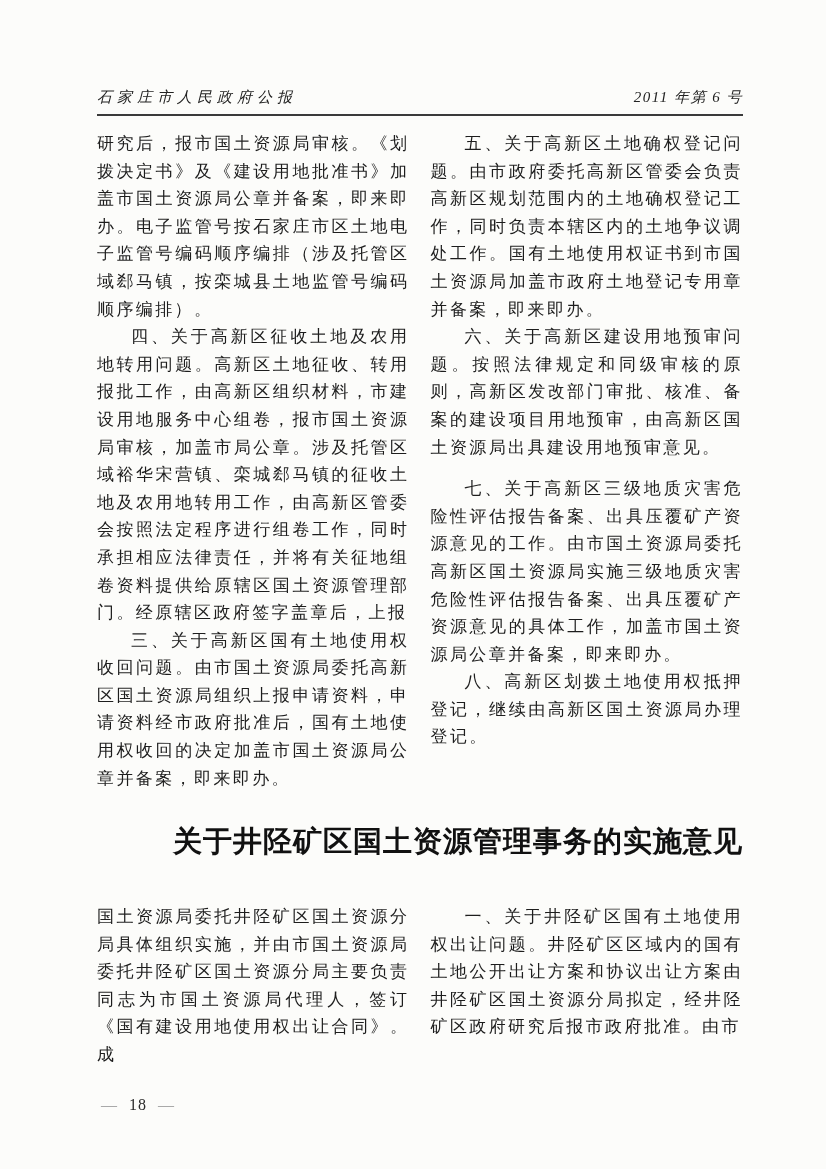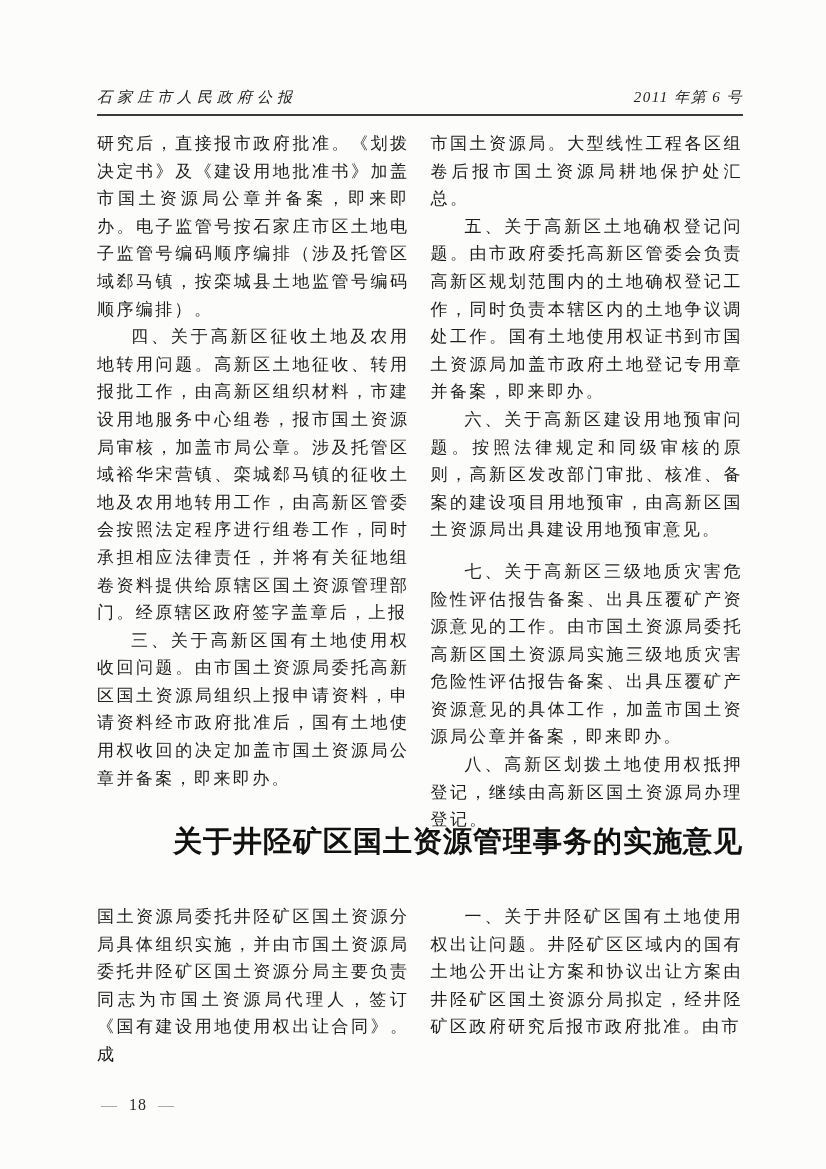--- a/index.html
+++ b/index.html
@@ -84,26 +84,25 @@
 
 <div class="page">
 
   <div class="header">
     <span class="header-left">石家庄市人民政府公报</span>
     <span class="header-right">2011 年第 6 号</span>
   </div>
 
   <div class="cols cols-article1">
     <div class="col">
-      <p class="par">研究后，直接报市政府批准。《划拨决定书》及《建设用地批准书》加盖市国土资源局公章并备案，即来即办。电子监管号按石家庄市区土地电子监管号编码顺序编排（涉及托管区域郄马镇，按栾城县土地监管号编码顺序编排）。</p>
+      <p class="par">研究后，报市国土资源局审核。《划拨决定书》及《建设用地批准书》加盖市国土资源局公章并备案，即来即办。电子监管号按石家庄市区土地电子监管号编码顺序编排（涉及托管区域郄马镇，按栾城县土地监管号编码顺序编排）。</p>
       <p class="par indent">四、关于高新区征收土地及农用地转用问题。高新区土地征收、转用报批工作，由高新区组织材料，市建设用地服务中心组卷，报市国土资源局审核，加盖市局公章。涉及托管区域裕华宋营镇、栾城郄马镇的征收土地及农用地转用工作，由高新区管委会按照法定程序进行组卷工作，同时承担相应法律责任，并将有关征地组卷资料提供给原辖区国土资源管理部门。经原辖区政府签字盖章后，上报</p>
       <p class="par indent">三、关于高新区国有土地使用权收回问题。由市国土资源局委托高新区国土资源局组织上报申请资料，申请资料经市政府批准后，国有土地使用权收回的决定加盖市国土资源局公章并备案，即来即办。</p>
     </div>
     <div class="col">
-      <p class="par">市国土资源局。大型线性工程各区组卷后报市国土资源局耕地保护处汇总。</p>
       <p class="par indent">五、关于高新区土地确权登记问题。由市政府委托高新区管委会负责高新区规划范围内的土地确权登记工作，同时负责本辖区内的土地争议调处工作。国有土地使用权证书到市国土资源局加盖市政府土地登记专用章并备案，即来即办。</p>
       <p class="par indent">六、关于高新区建设用地预审问题。按照法律规定和同级审核的原则，高新区发改部门审批、核准、备案的建设项目用地预审，由高新区国土资源局出具建设用地预审意见。</p>
       <p class="par indent gap-top">七、关于高新区三级地质灾害危险性评估报告备案、出具压覆矿产资源意见的工作。由市国土资源局委托高新区国土资源局实施三级地质灾害危险性评估报告备案、出具压覆矿产资源意见的具体工作，加盖市国土资源局公章并备案，即来即办。</p>
       <p class="par indent">八、高新区划拨土地使用权抵押登记，继续由高新区国土资源局办理登记。</p>
     </div>
   </div>
 
   <h1 class="article-title">关于井陉矿区国土资源管理事务的实施意见</h1>
 
   <div class="cols cols-article2">

